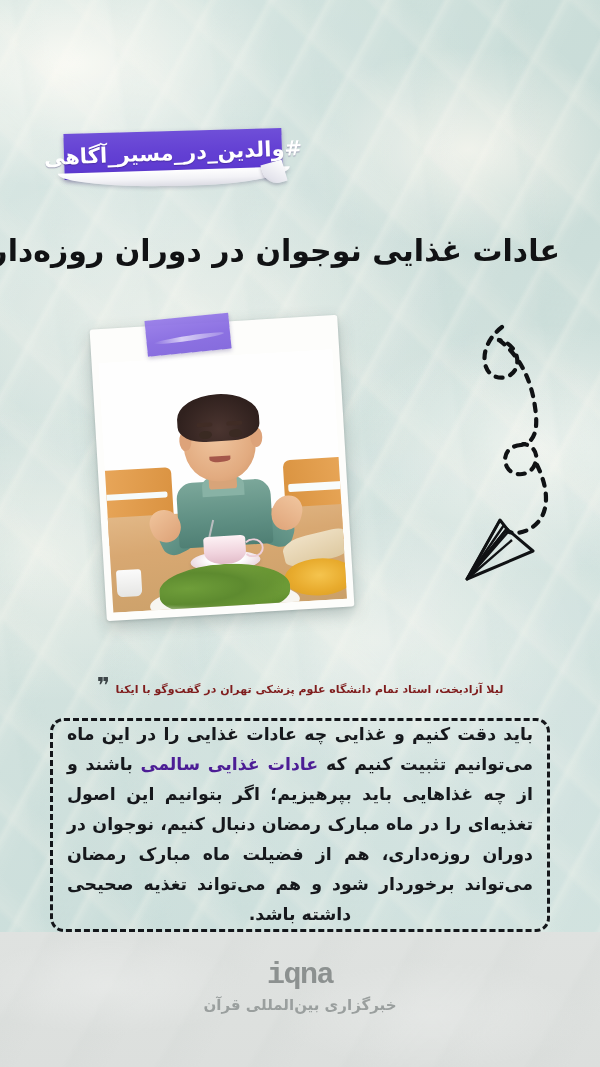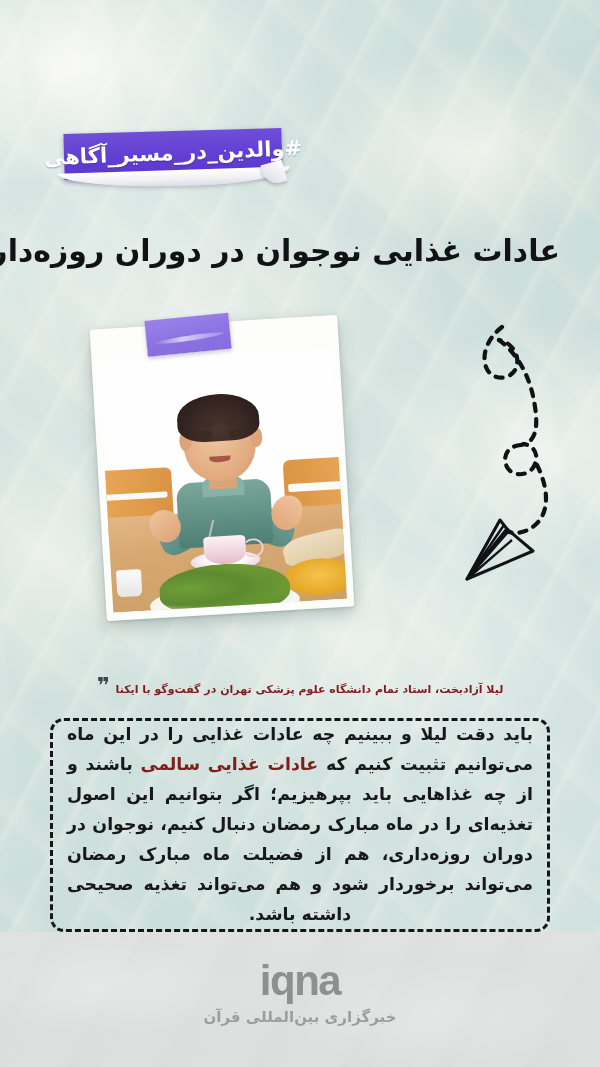--- a/index.html
+++ b/index.html
@@ -356,21 +356,21 @@
   .body-text {
     color: #16181c;
     font-size: 17.4px;
     font-weight: 700;
     line-height: 1.72;
     text-align: justify;
     text-align-last: center;
     width: 100%;
   }
   .hl {
-    color: #7f1d1d;
+    color: #4c1d95;
   }
 
   
   .footer {
     position: absolute;
     left: 0;
     right: 0;
     bottom: 0;
     height: 135px;
     background: linear-gradient(180deg, #dfe2e0 0%, #dcdfdd 100%);
@@ -386,25 +386,25 @@
   }
   .logo-wrap {
     position: absolute;
     left: 50%;
     top: 28px;
     transform: translateX(-50%);
     text-align: center;
   }
   .logo-mark {
     color: #8c9190;
-    font-size: 42px;
+    font-size: 30px;
     font-weight: 700;
     letter-spacing: -1.5px;
     line-height: 1;
-    font-family: Liberation Sans, sans-serif;
+    font-family: Liberation Mono, monospace;
   }
   .logo-sub {
     color: #9a9f9e;
     font-size: 15px;
     font-weight: 700;
     margin-top: 6px;
     letter-spacing: .3px;
   }
 </style>
 </head>
@@ -475,21 +475,21 @@
       <path d="M12 264 L57 225" stroke="#101214" stroke-width="2.4"></path>
     </svg>
   </div>
 
   <div class="quote-row">
     <span class="quote-caption">لیلا آزادبخت، استاد تمام دانشگاه علوم پزشکی تهران در گفت‌وگو با ایکنا</span>
     <span class="quote-mark">❞</span>
   </div>
 
   <div class="body-box">
-    <p class="body-text"><span>باید دقت لیلا و ببینیم چه عادات غذایی را در این ماه می‌توانیم تثبیت کنیم که </span><span class="hl">عادات غذایی سالمی</span><span> باشند و از چه غذاهایی باید بپرهیزیم؛ اگر بتوانیم این اصول تغذیه‌ای را در ماه مبارک رمضان دنبال کنیم، نوجوان در دوران روزه‌داری، هم از فضیلت ماه مبارک رمضان می‌تواند برخوردار شود و هم می‌تواند تغذیه صحیحی داشته باشد.</span></p>
+    <p class="body-text"><span>باید دقت کنیم و غذایی چه عادات غذایی را در این ماه می‌توانیم تثبیت کنیم که </span><span class="hl">عادات غذایی سالمی</span><span> باشند و از چه غذاهایی باید بپرهیزیم؛ اگر بتوانیم این اصول تغذیه‌ای را در ماه مبارک رمضان دنبال کنیم، نوجوان در دوران روزه‌داری، هم از فضیلت ماه مبارک رمضان می‌تواند برخوردار شود و هم می‌تواند تغذیه صحیحی داشته باشد.</span></p>
   </div>
 
   <div class="footer">
     <div class="footer-texture"></div>
     <div class="logo-wrap">
       <div class="logo-mark">iqna</div>
       <div class="logo-sub">خبرگزاری بین‌المللی قرآن</div>
     </div>
   </div>
 

